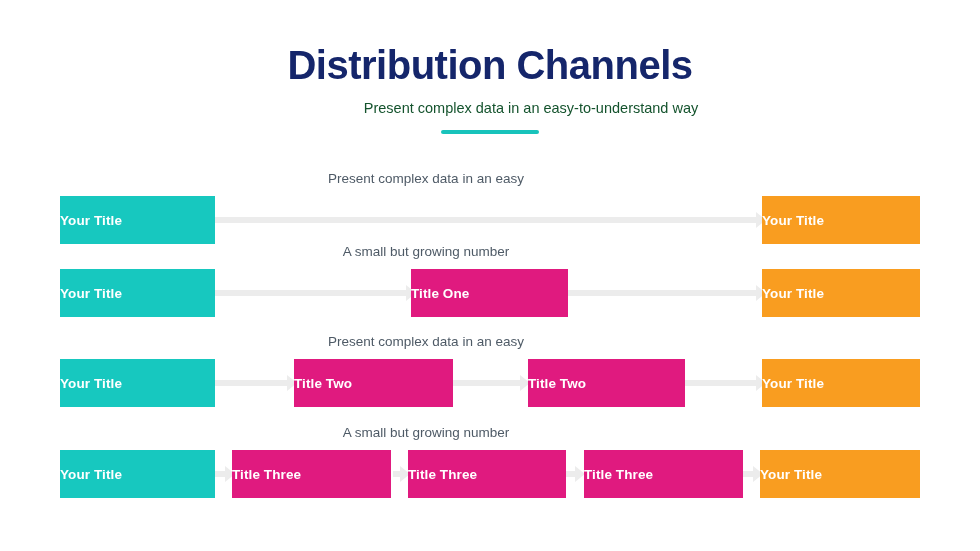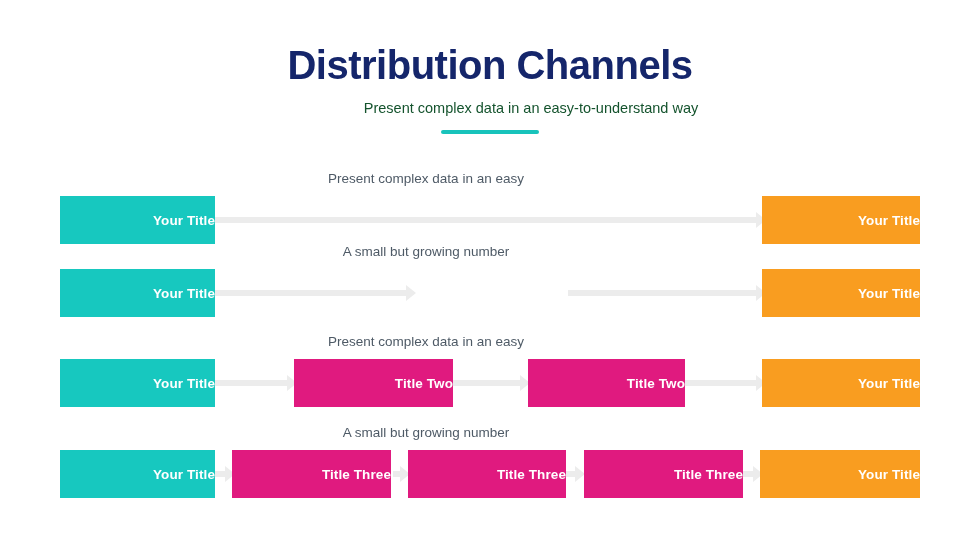--- a/index.html
+++ b/index.html
@@ -78,21 +78,21 @@
     width: 980px;
     height: 48px;
   }
 
   .node {
     position: absolute;
     top: 0;
     height: 48px;
     display: flex;
     align-items: center;
-    justify-content: flex-end;
+    justify-content: flex-start;
     color: #ffffff;
     font-size: 13.5px;
     font-weight: bold;
     letter-spacing: 0.1px;
     box-sizing: border-box;
   }
   .node.teal   { background: #17c8bf; }
   .node.orange { background: #f99d20; }
   .node.pink   { background: #e01a7f; }
 
@@ -137,20 +137,23 @@
 
   <div class="row" style="top:243px;">
     <div class="row-caption">A small but growing number</div>
     <div class="track">
       <div class="connector" style="left:215px;width:195px;"></div>
       <div class="arrow-head" style="left:406px;"></div>
       <div class="connector" style="left:568px;width:192px;"></div>
       <div class="arrow-head" style="left:756px;"></div>
       <div class="node teal" style="left:60px;width:155px;">
         <span>Your Title</span>
+      </div>
+      <div class="node pink" style="left:411px;width:157px;">
+        <span>Title One</span>
       </div>
       <div class="node orange" style="left:762px;width:158px;">
         <span>Your Title</span>
       </div>
     </div>
   </div>
 
   <div class="row" style="top:333px;">
     <div class="row-caption">Present complex data in an easy</div>
     <div class="track">

